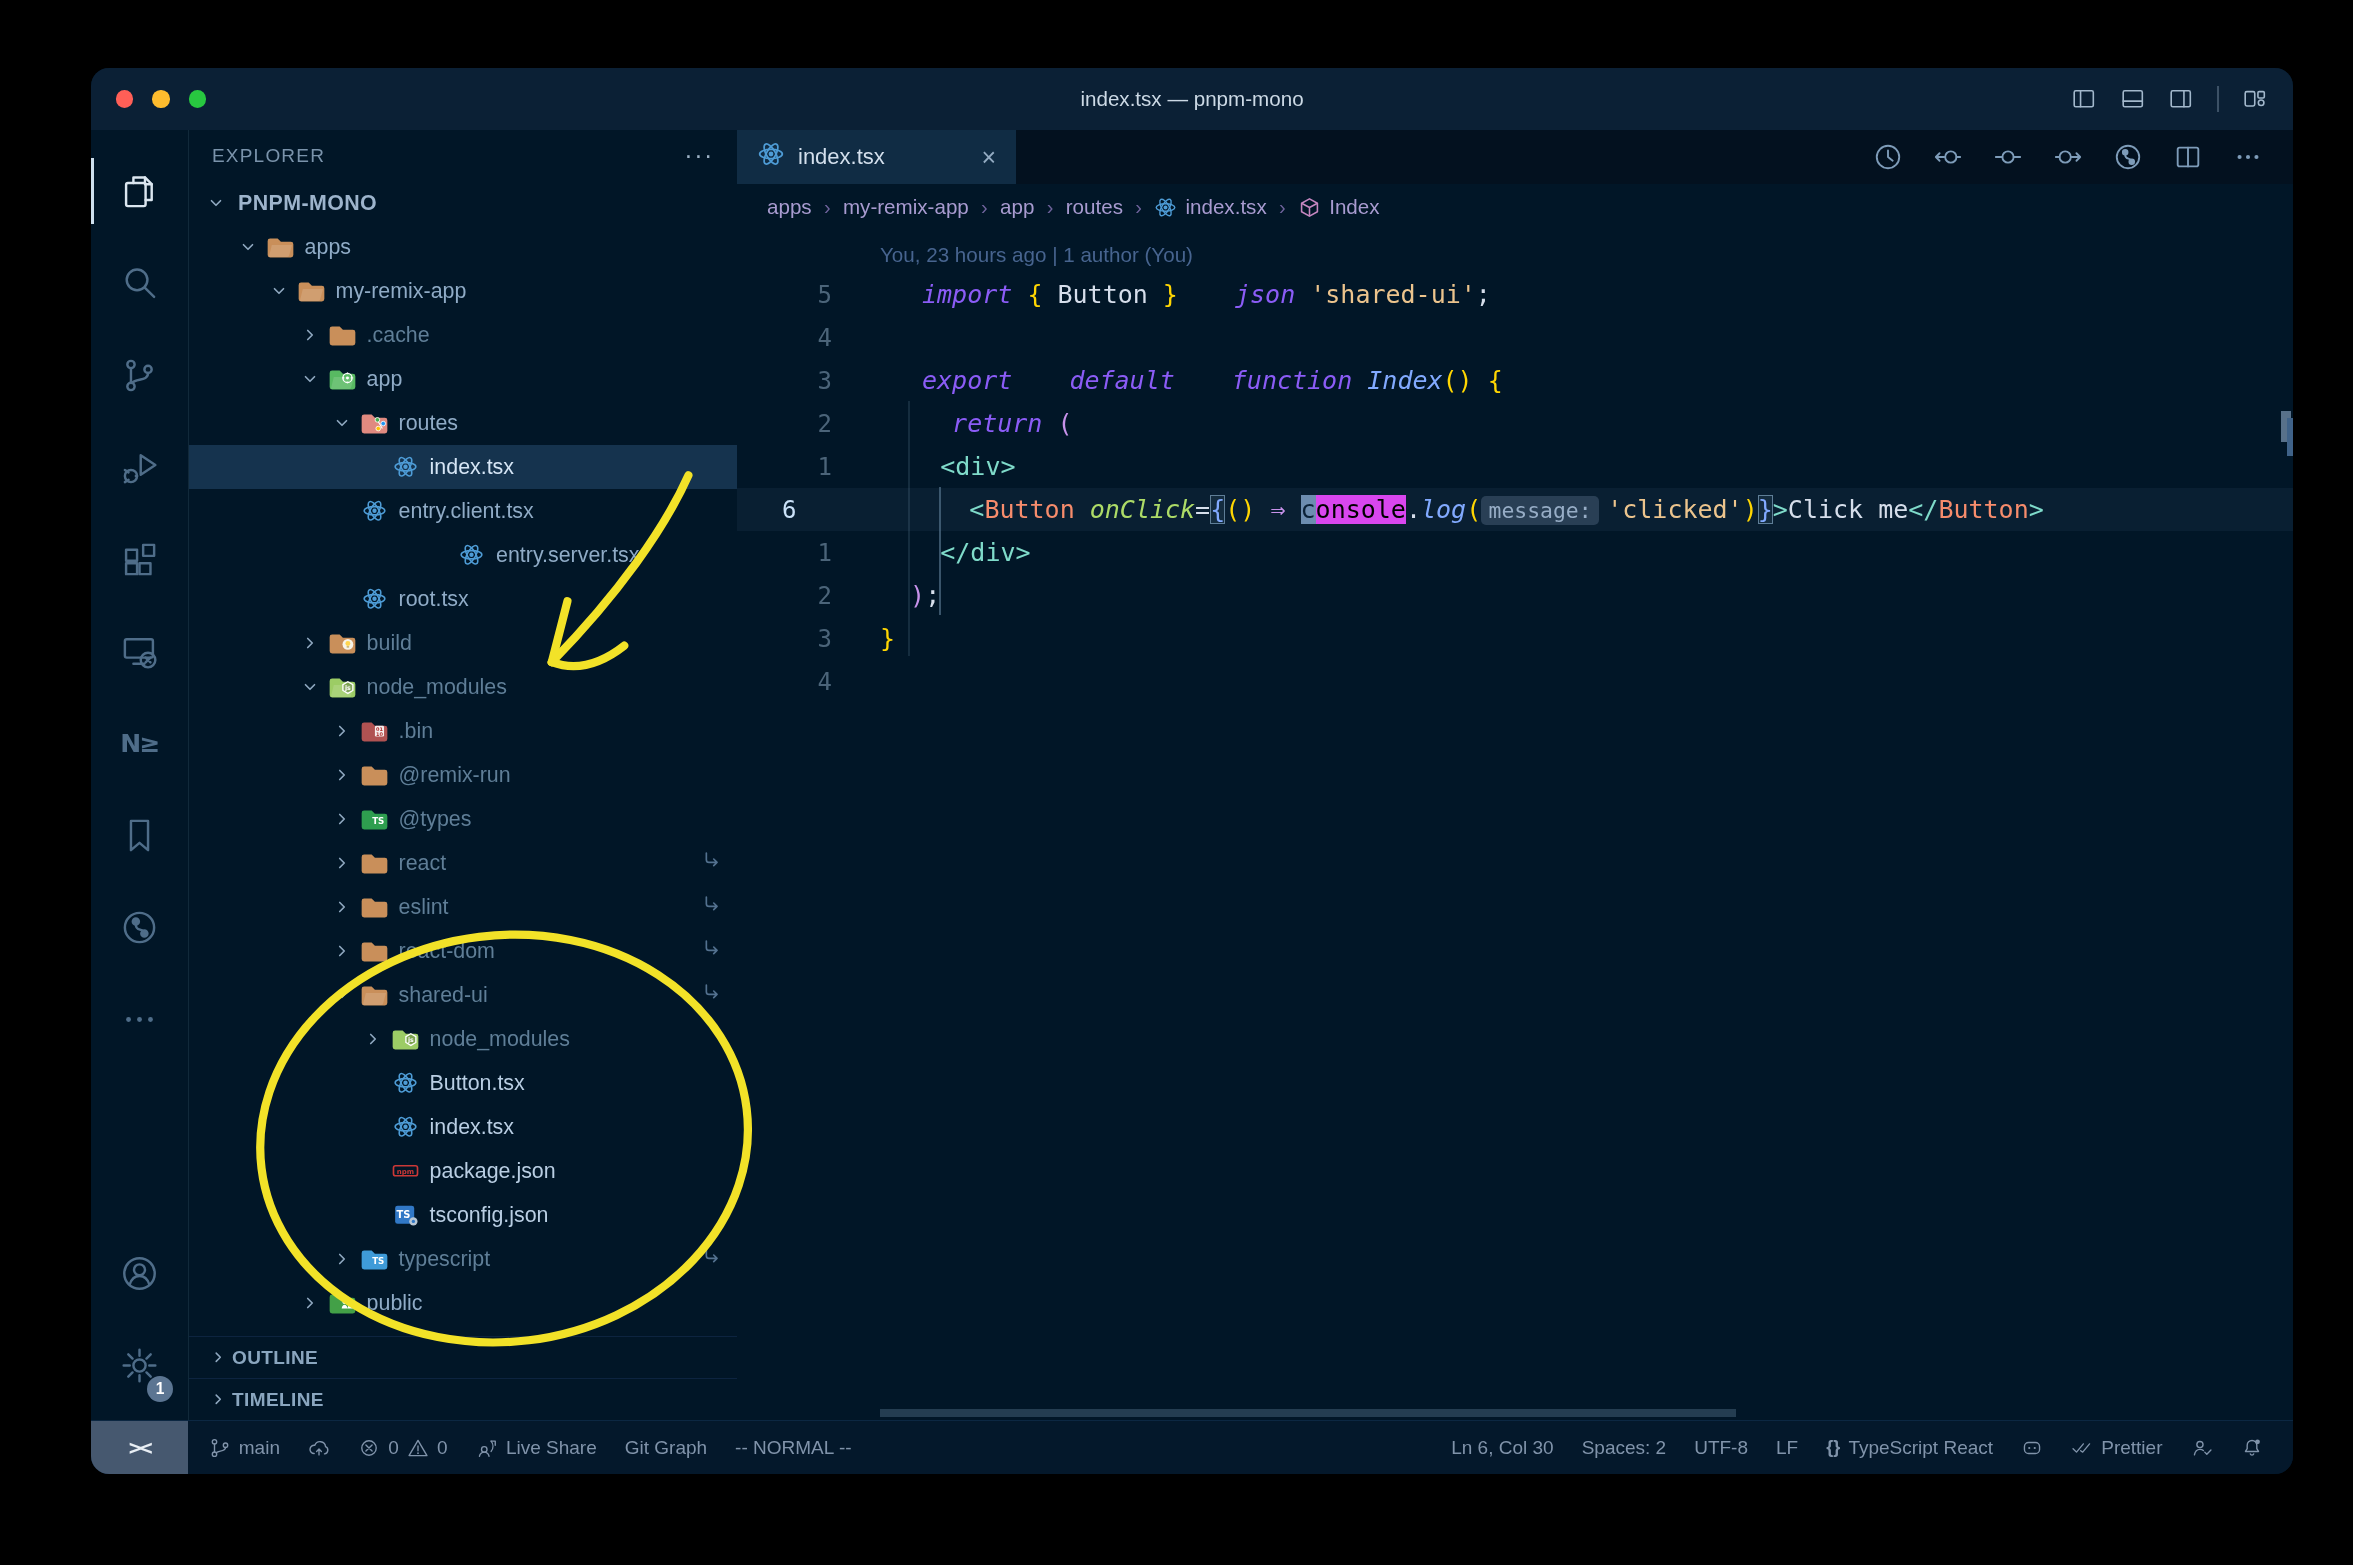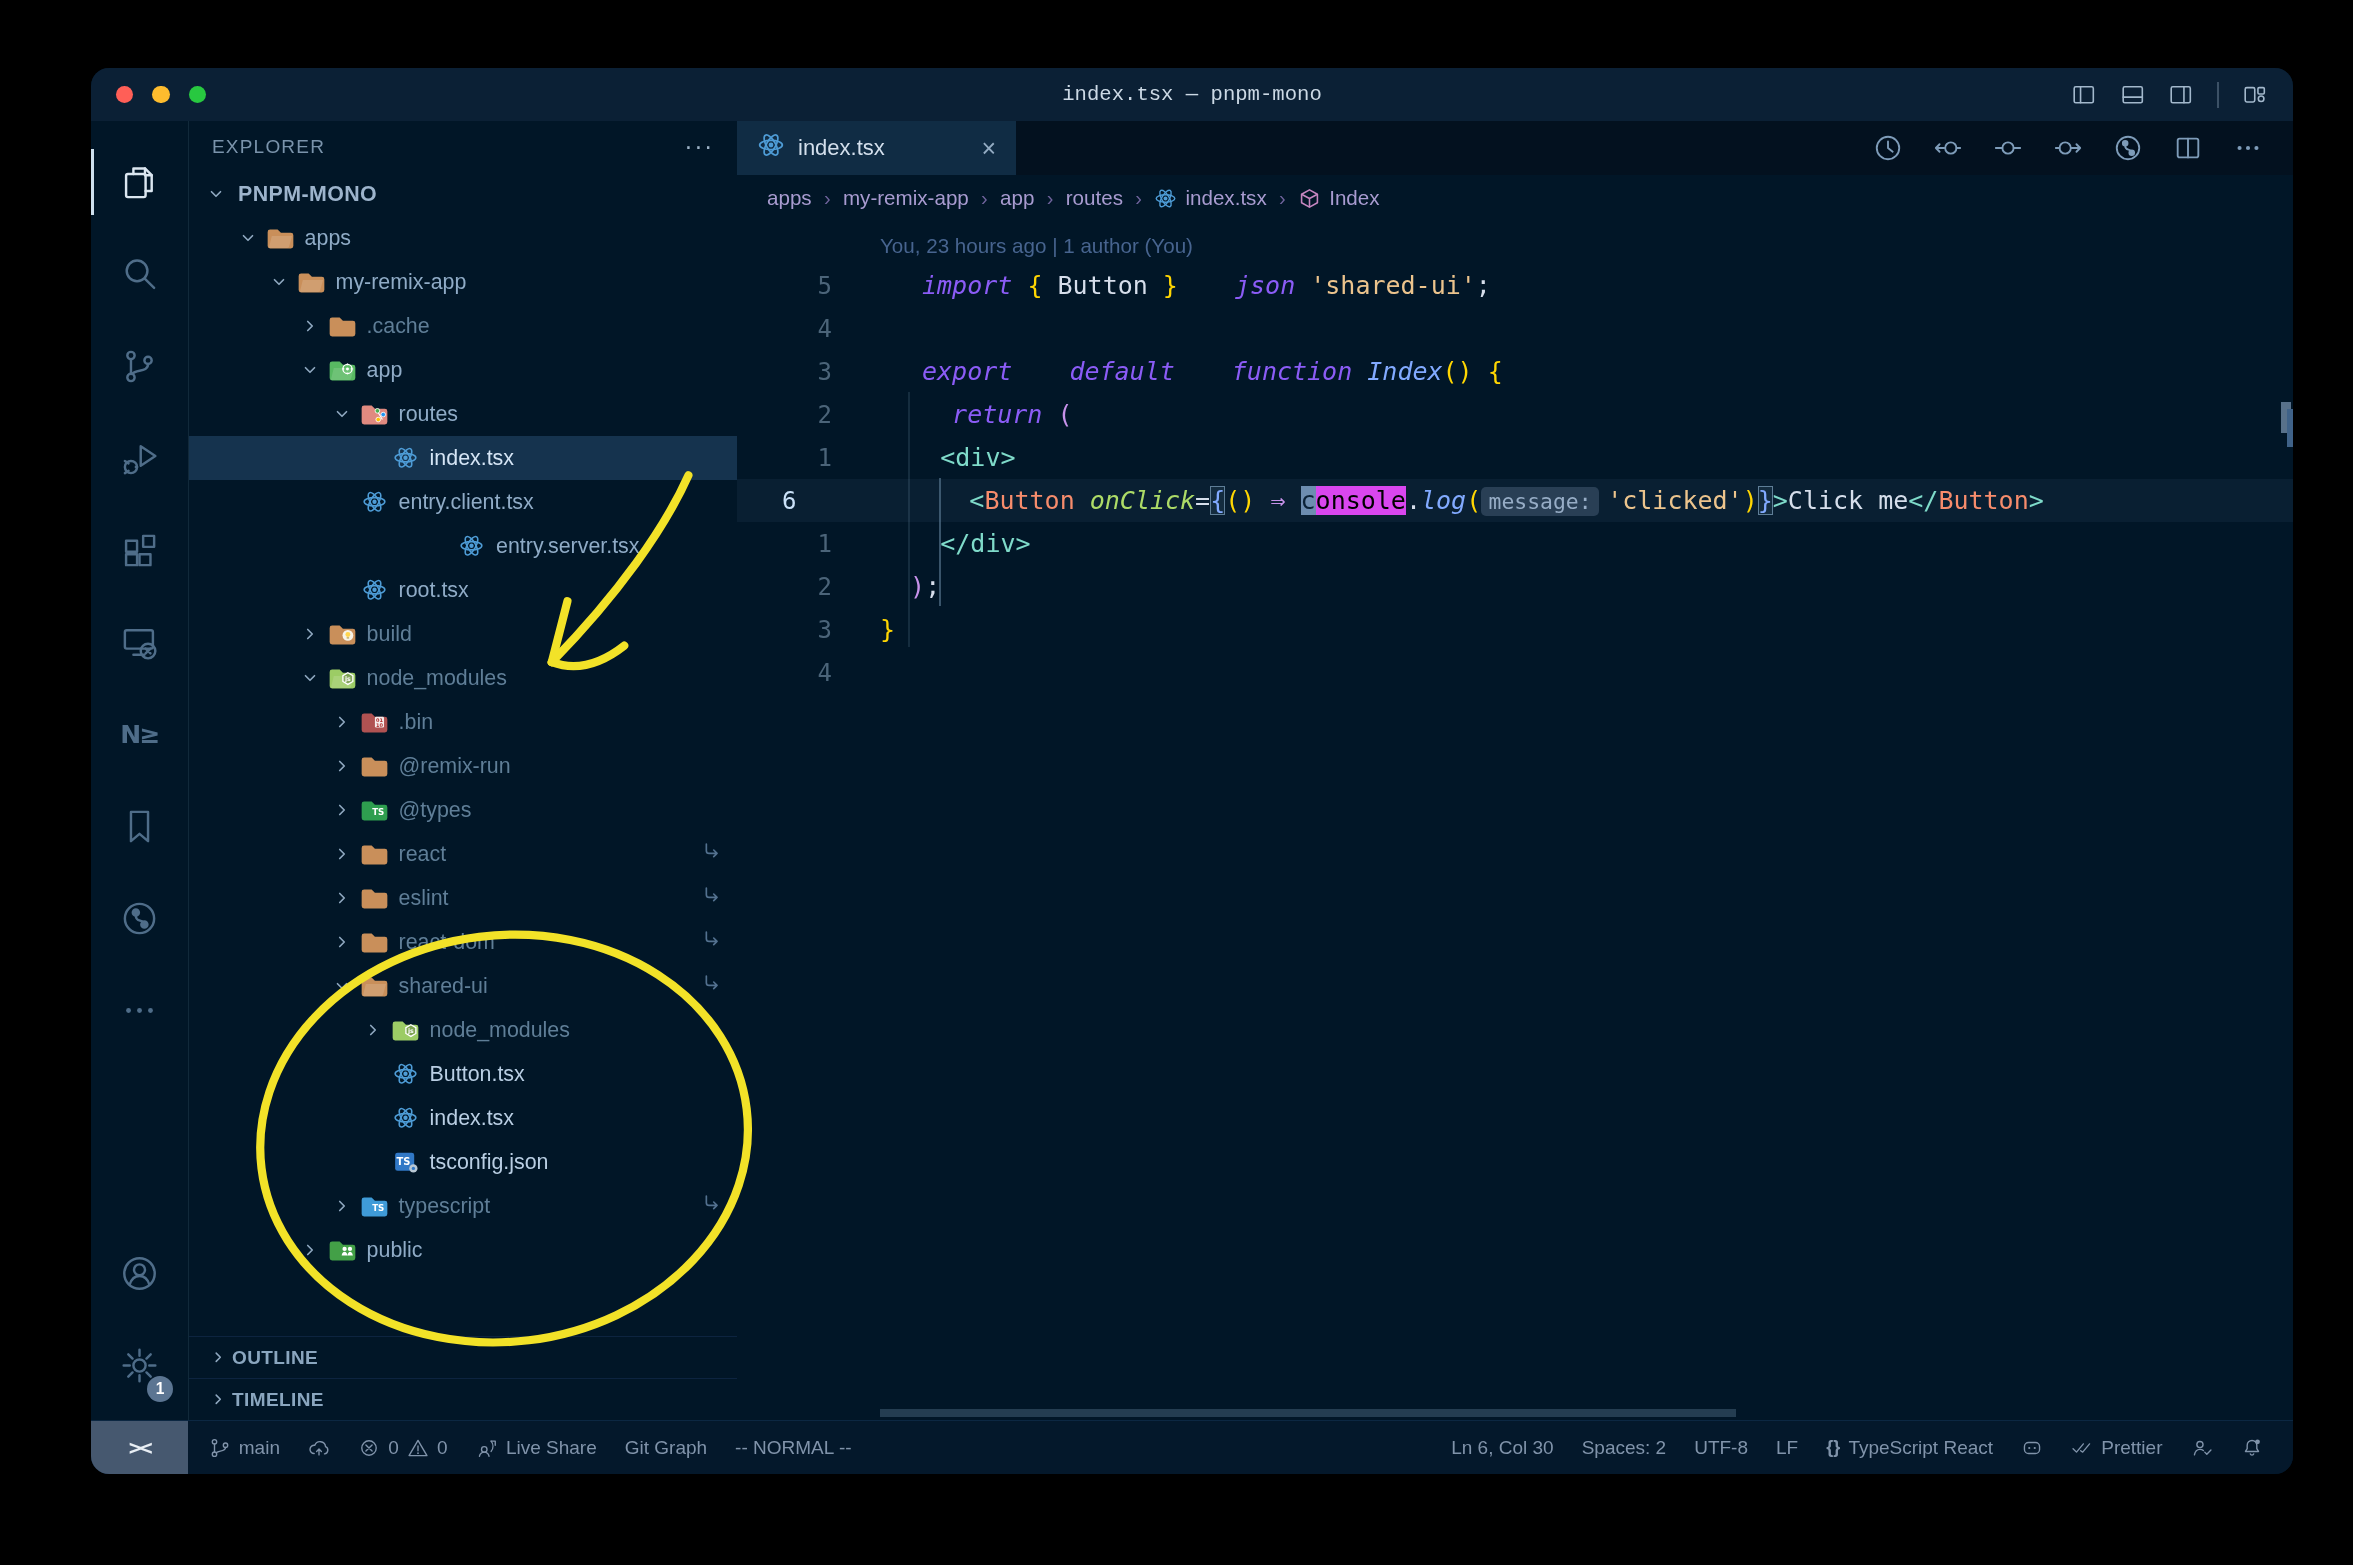--- a/index.html
+++ b/index.html
@@ -1,21 +1,21 @@
 <!DOCTYPE html>
 <html style="font-size:13px"><head>
 <meta charset="utf-8">
 <style>
   html,body{margin:0;padding:0;background:#000;}
   .stage{position:relative;width:2354px;height:1565px;background:#000;overflow:hidden;
          font-family:"Liberation Sans","DejaVu Sans",sans-serif;-webkit-font-smoothing:antialiased;}
   .window{position:absolute;left:91px;top:68px;width:2202px;height:1406px;background:#011627;
           border-radius:18px;overflow:hidden;display:flex;flex-direction:column;}
   
-  .titlebar{height:53px;flex:0 0 auto;background:#0b2035;display:flex;align-items:center;position:relative;font-family:Liberation Mono, monospace;}
+  .titlebar{height:62px;flex:0 0 auto;background:#0b2035;display:flex;align-items:center;position:relative;}
   .traffic{display:flex;gap:19px;margin-left:25px;}
   .tl{width:17.3px;height:17.3px;border-radius:50%;}
   .tl.red{background:#ff5f57}.tl.yellow{background:#febc2e}.tl.green{background:#28c840}
   .win-title{position:absolute;left:50%;transform:translateX(-50%);color:#ccd9e5;font-size:20.6px;}
   .tb-icons{margin-left:auto;display:flex;align-items:center;gap:23px;margin-right:26px;color:#a3b8cc;}
   .tb-icons svg{width:25.5px;height:25.5px;display:block;}
   .tb-sep{width:1.6px;height:26px;background:#3c5166;}
   
   .main{flex:1;display:flex;min-height:0;position:relative;}
   .activitybar{width:97px;flex:0 0 auto;display:flex;flex-direction:column;align-items:center;
@@ -587,20 +587,30 @@
                   </g>
                   <circle r="3.6" fill="#4e9cd6"></circle>
                 </svg>
               </span>
               <span class="lbl">index.tsx</span>
             </div>
             <div class="row bright" style="padding-left: 168px;">
               <span class="chev"></span>
               <span class="ficon">
                 <svg viewBox="0 0 35 30" style="font-size:26px">
+                  <rect x="3" y="9" width="29" height="12" rx="2.5" fill="none" stroke="#cb3837" stroke-width="2"></rect>
+                  <text x="17.5" y="18.6" font-size="8.5" font-weight="bold" fill="#cb3837" stroke="none" font-family="DejaVu Sans,sans-serif" text-anchor="middle">npm</text>
+                </svg>
+              </span>
+              <span class="lbl">package.json</span>
+            </div>
+            <div class="row bright" style="padding-left: 168px;">
+              <span class="chev"></span>
+              <span class="ficon">
+                <svg viewBox="0 0 35 30" style="font-size:26px">
                   <rect x="5" y="4" width="23" height="22" rx="3" fill="#3178c6" stroke="none"></rect>
                   <text x="15" y="19" font-size="12" font-weight="bold" fill="#fff" stroke="none" font-family="DejaVu Sans,sans-serif" text-anchor="middle">TS</text>
                   <circle cx="27" cy="23" r="5" fill="#b9c7d4" stroke="none"></circle>
                   <circle cx="27" cy="23" r="2" fill="#3178c6" stroke="none"></circle>
                 </svg>
               </span>
               <span class="lbl">tsconfig.json</span>
             </div>
             <div class="row dim" style="padding-left: 137px;">
               <span class="chev">

